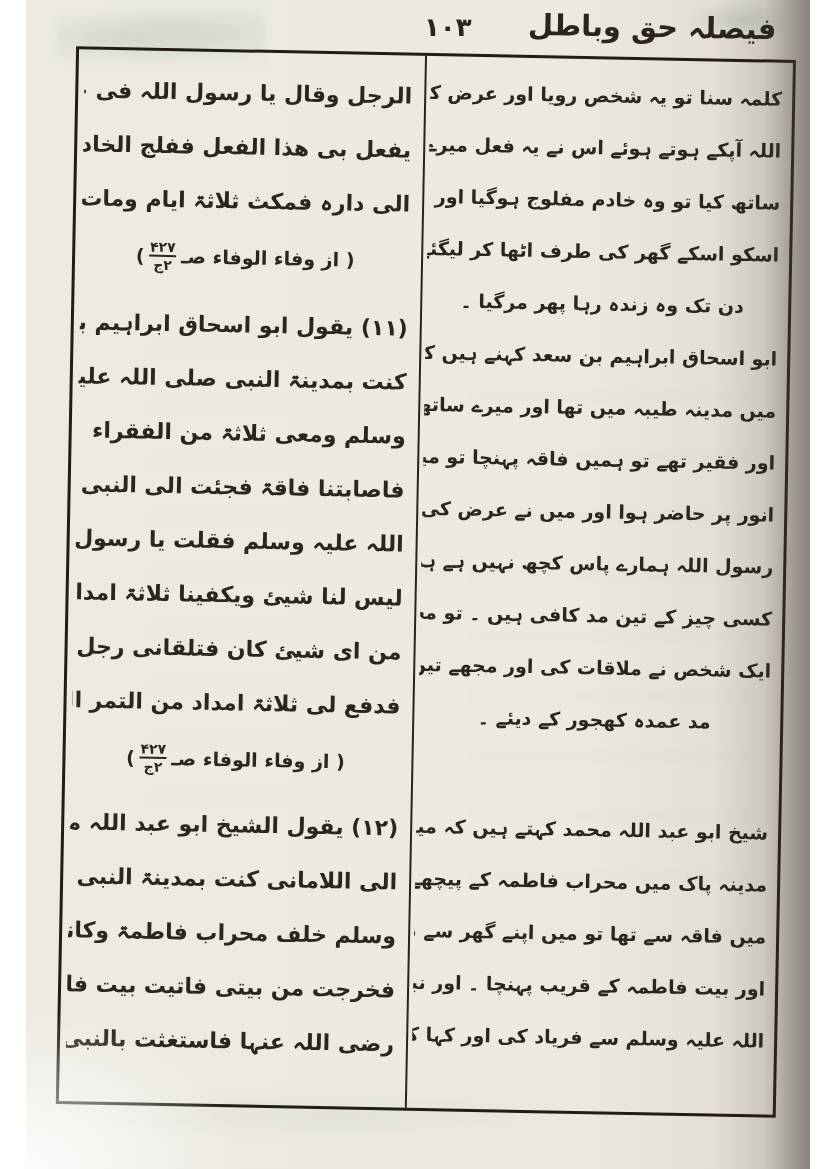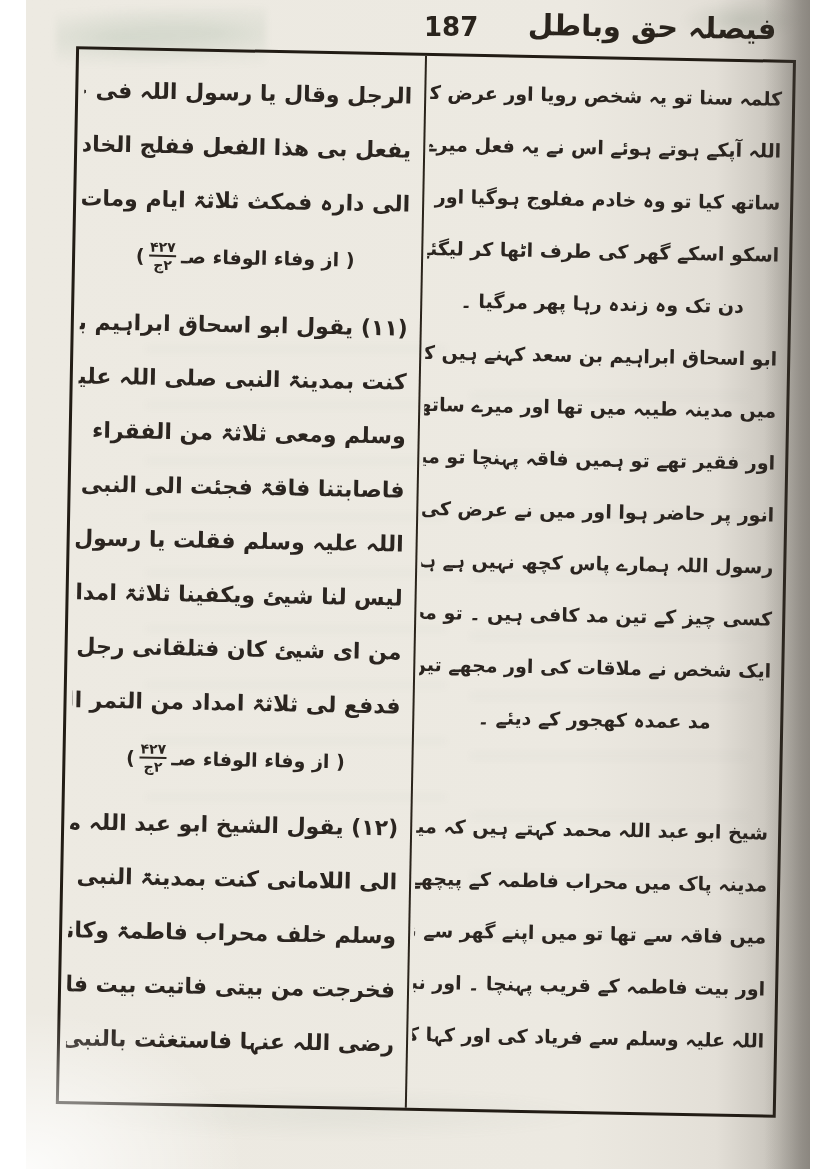--- a/index.html
+++ b/index.html
@@ -79,21 +79,21 @@
 <body>
 
 <div class="paper">
   <div class="ghost g1"></div>
   <div class="ghost g2"></div>
   <div class="ghost g3"></div>
   <div class="ghost g4"></div>
   <div class="ghost g5"></div>
 
   <div class="header-title">فیصلہ حق وباطل</div>
-  <div class="page-number">187</div>
+  <div class="page-number">۱۰۳</div>
 
   <div class="frame">
     <div class="col col-urdu" id="col-urdu">
         <div class="line">کلمہ سنا تو یہ شخص رویا اور عرض کی یا رسول</div>
         <div class="line">اللہ آپکے ہوتے ہوئے اس نے یہ فعل میرے</div>
         <div class="line">ساتھ کیا تو وہ خادم مفلوج ہوگیا اور</div>
         <div class="line">اسکو اسکے گھر کی طرف اٹھا کر لیگئے تین</div>
         <div class="line center">دن تک وہ زندہ رہا پھر مرگیا ۔</div>
         <div class="line">ابو اسحاق ابراہیم بن سعد کہنے ہیں کہ</div>
         <div class="line">میں مدینہ طیبہ میں تھا اور میرے ساتھ تین</div>

